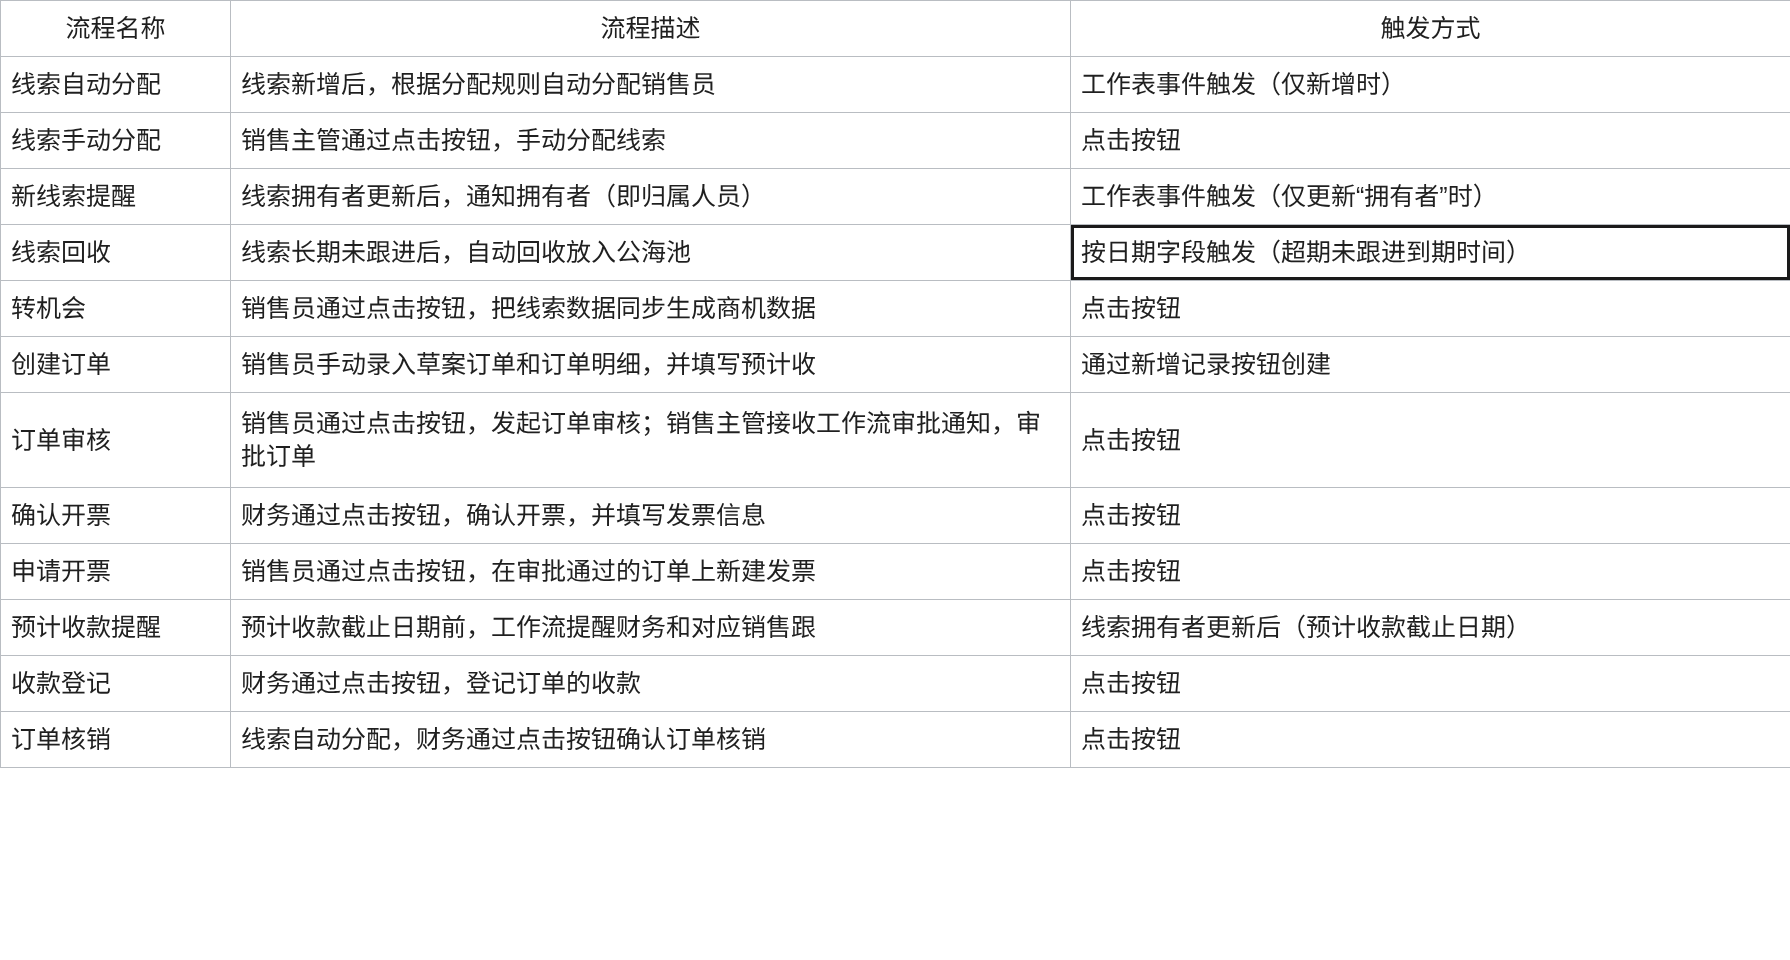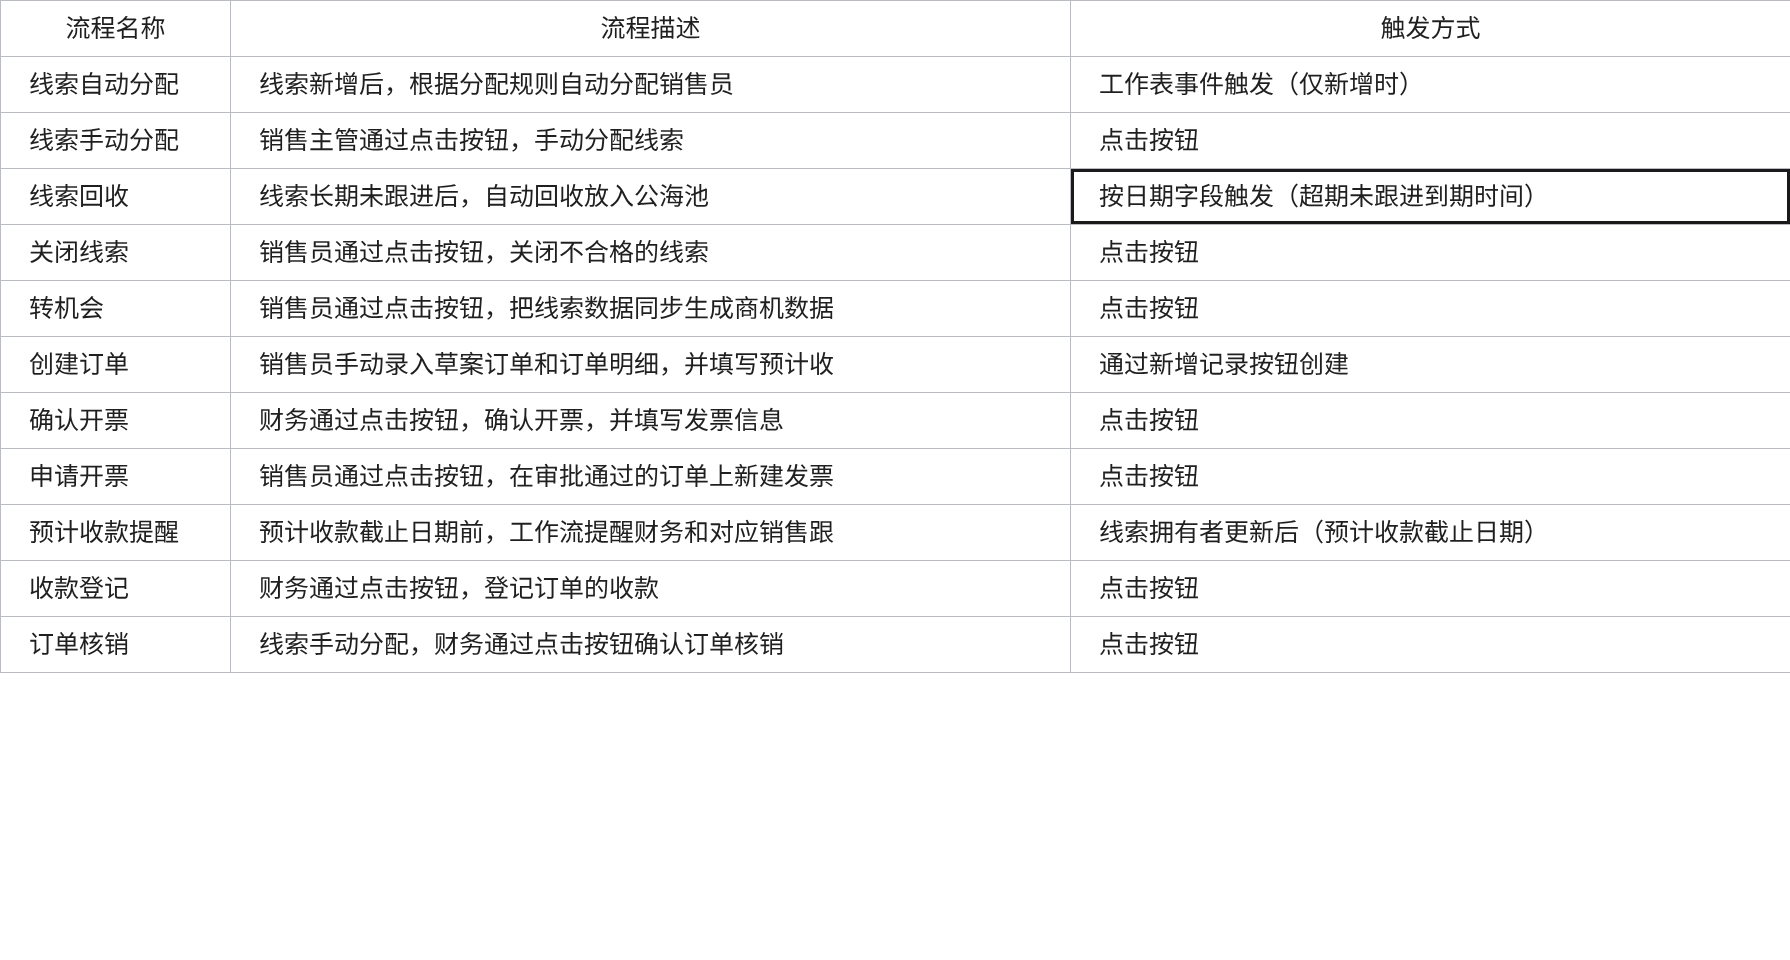--- a/index.html
+++ b/index.html
@@ -24,21 +24,21 @@
     border-collapse: collapse;
     table-layout: fixed;
     width: 1790px;
   }
   table.grid col.c0 { width: 230px; }
   table.grid col.c1 { width: 840px; }
   table.grid col.c2 { width: 720px; }
 
   table.grid th, table.grid td {
     border: 1px solid #b9bdc2;
-    padding: 0 28px;
+    padding: 0 10px;
     font-size: 25px;
     font-weight: normal;
     line-height: 1.32;
     vertical-align: middle;
     text-align: left;
     color: #1f1f1f;
     background: #ffffff;
     overflow: hidden;
   }
   table.grid thead th {
@@ -88,38 +88,43 @@
           <td class="name">线索自动分配</td>
           <td class="desc">线索新增后，根据分配规则自动分配销售员</td>
           <td class="trigger">工作表事件触发（仅新增时）</td>
         </tr>
         <tr>
           <td class="name">线索手动分配</td>
           <td class="desc">销售主管通过点击按钮，手动分配线索</td>
           <td class="trigger">点击按钮</td>
         </tr>
         <tr>
+          <td class="name">新线索提醒</td>
+          <td class="desc">线索拥有者更新后，通知拥有者（即归属人员）</td>
+          <td class="trigger">工作表事件触发（仅更新“拥有者”时）</td>
+        </tr>
+        <tr>
           <td class="name">线索回收</td>
           <td class="desc">线索长期未跟进后，自动回收放入公海池</td>
           <td class="trigger active-cell">按日期字段触发（超期未跟进到期时间）</td>
-        </tr>
-        <tr>
-          <td class="name">关闭线索</td>
-          <td class="desc">销售员通过点击按钮，关闭不合格的线索</td>
-          <td class="trigger">点击按钮</td>
         </tr>
         <tr>
           <td class="name">转机会</td>
           <td class="desc">销售员通过点击按钮，把线索数据同步生成商机数据</td>
           <td class="trigger">点击按钮</td>
         </tr>
         <tr>
           <td class="name">创建订单</td>
           <td class="desc">销售员手动录入草案订单和订单明细，并填写预计收</td>
           <td class="trigger">通过新增记录按钮创建</td>
+        </tr>
+        <tr class="tall">
+          <td class="name">订单审核</td>
+          <td class="desc">销售员通过点击按钮，发起订单审核；销售主管接收工作流审批通知，审批订单</td>
+          <td class="trigger">点击按钮</td>
         </tr>
         <tr>
           <td class="name">确认开票</td>
           <td class="desc">财务通过点击按钮，确认开票，并填写发票信息</td>
           <td class="trigger">点击按钮</td>
         </tr>
         <tr>
           <td class="name">申请开票</td>
           <td class="desc">销售员通过点击按钮，在审批通过的订单上新建发票</td>
           <td class="trigger">点击按钮</td>
@@ -129,18 +134,18 @@
           <td class="desc">预计收款截止日期前，工作流提醒财务和对应销售跟</td>
           <td class="trigger">线索拥有者更新后（预计收款截止日期）</td>
         </tr>
         <tr>
           <td class="name">收款登记</td>
           <td class="desc">财务通过点击按钮，登记订单的收款</td>
           <td class="trigger">点击按钮</td>
         </tr>
         <tr>
           <td class="name">订单核销</td>
-          <td class="desc">线索手动分配，财务通过点击按钮确认订单核销</td>
+          <td class="desc">线索自动分配，财务通过点击按钮确认订单核销</td>
           <td class="trigger">点击按钮</td>
         </tr>
       </tbody>
   </table>
 </div>
 
 </body></html>

